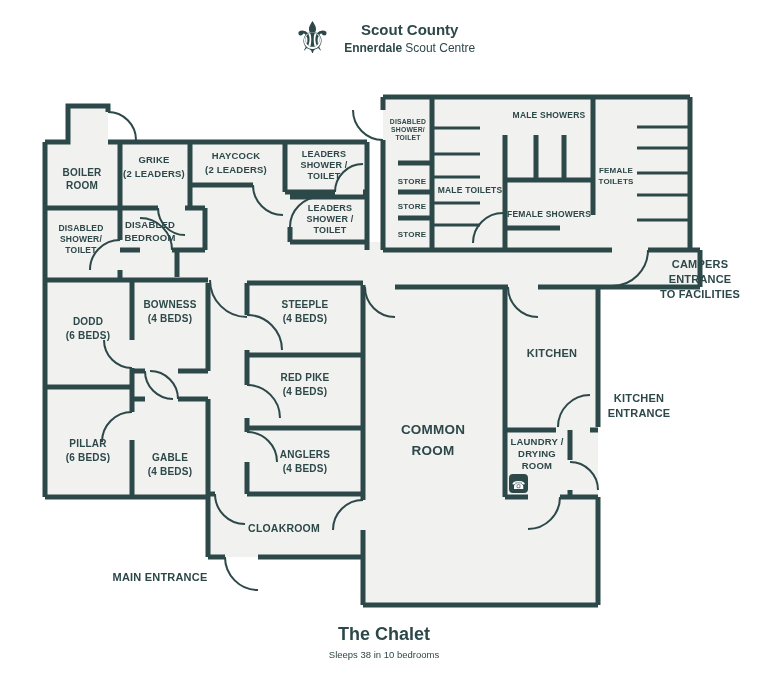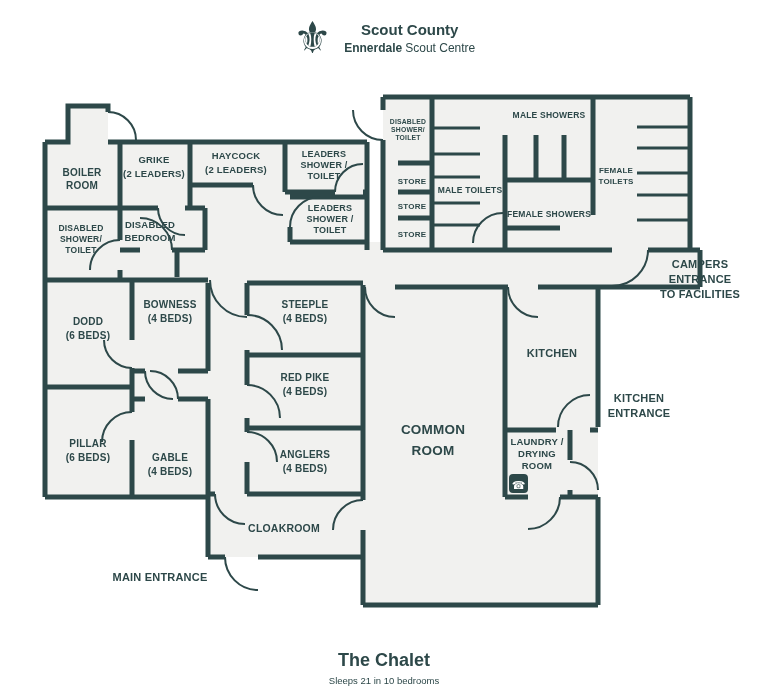--- a/index.html
+++ b/index.html
@@ -9,21 +9,21 @@
 
   .header { position:absolute; top:16px; left:0; right:0; display:flex; justify-content:center; align-items:center; gap:12px; color:var(--wall); }
   .fleur { font-family:"DejaVu Sans", sans-serif; font-size:44px; line-height:1; color:var(--wall); }
   .header-text { text-align:center; }
   .org-line { font-weight:700; font-size:15px; line-height:1.15; }
   .site-line { font-size:12px; margin-top:2px; }
   .site-bold { font-weight:700; }
   .site-suffix { margin-left:3px; }
 
   .footer { position:absolute; top:624px; left:0; right:0; text-align:center; color:var(--wall); }
-  .title { font-weight:700; font-size:18px;margin-top:26px; }
+  .title { font-weight:700; font-size:18px; }
   .subtitle { font-size:9.5px; margin-top:4px; }
 
   svg.plan { position:absolute; top:0; left:0; }
   .room { fill:var(--fill); }
   .wall { stroke:var(--wall); stroke-width:5; fill:none; stroke-linecap:butt; }
   .stall { stroke:var(--wall); stroke-width:3; fill:none; }
   .arc { stroke:var(--wall); stroke-width:2; fill:none; }
   .lbl { font-weight:700; fill:var(--wall); letter-spacing:.2px; font-family:"Liberation Sans", sans-serif; }
   .phone-glyph { font-family:"DejaVu Sans", sans-serif; fill:#ffffff; }
 </style>
@@ -99,16 +99,16 @@
 
     <g>
       <text class="lbl" font-size="11" text-anchor="middle"><tspan x="700" y="268">CAMPERS</tspan><tspan x="700" y="283">ENTRANCE</tspan><tspan x="700" y="298">TO FACILITIES</tspan></text>
       <text class="lbl" font-size="11" text-anchor="middle"><tspan x="639" y="402">KITCHEN</tspan><tspan x="639" y="417">ENTRANCE</tspan></text>
       <text class="lbl" font-size="11" text-anchor="middle"><tspan x="160" y="581">MAIN ENTRANCE</tspan></text>
     </g>
   </svg>
 
   <div class="footer">
     <div class="title">The Chalet</div>
-    <div class="subtitle">Sleeps 21 in 10 bedrooms</div>
+    <div class="subtitle">Sleeps 38 in 10 bedrooms</div>
   </div>
 
 </div>
 
 </body></html>

